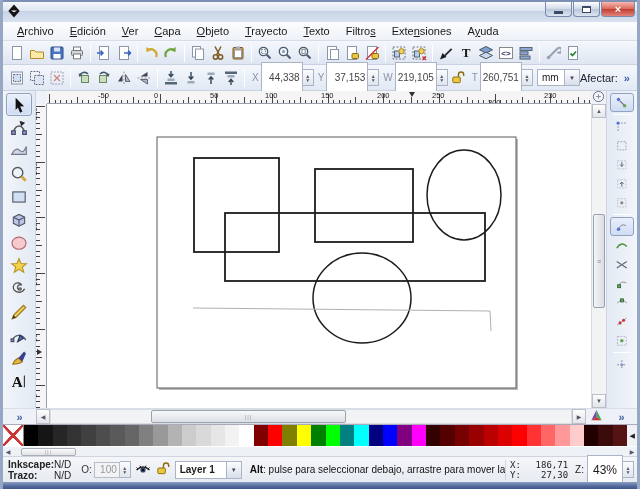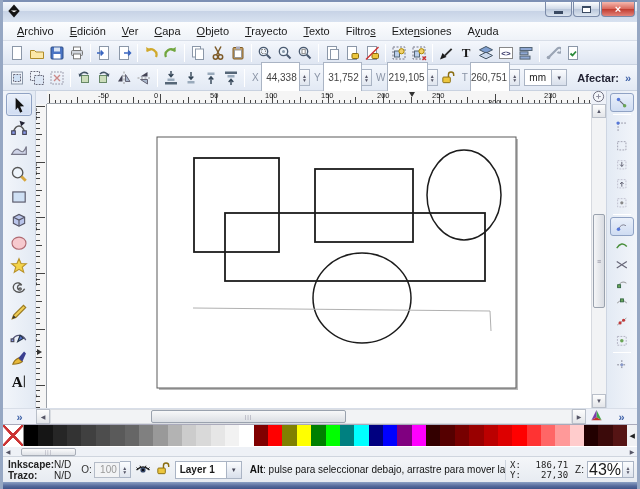--- a/index.html
+++ b/index.html
@@ -24,21 +24,21 @@
   .tbtn{width:20px;height:20px;display:flex;align-items:center;justify-content:center;flex:0 0 auto;}
   .tbtn svg{display:block;}
   .sep{width:1px;height:18px;background:#c2cbdb;border-right:1px solid #fff;margin:0 3px;flex:0 0 auto;}
   .fldlbl{color:#8a94a6;margin:0 2px 0 4px;font-size:10px;}
   .fldbox{width:42px;height:31px;border:1px solid #aab4c4;background:#fff;color:#444;font-size:10px;display:flex;align-items:center;justify-content:flex-end;padding-right:2px;}
   .spinner{width:11px;height:17px;border:1px solid #aab4c4;border-left:none;background:linear-gradient(#fbfcfe,#dfe5ee);display:flex;flex-direction:column;align-items:center;justify-content:center;color:#556;}
   .spinner span{font-size:5px;line-height:4px;}
   .unitdd{display:flex;margin-left:4px;}
   .unitdd .ubox{width:28px;height:17px;border:1px solid #aab4c4;background:#fff;display:flex;align-items:center;padding-left:4px;font-size:10px;}
   .ddbtn{width:15px;height:17px;border:1px solid #aab4c4;border-left:none;background:linear-gradient(#fbfcfe,#d8dfeb);display:flex;align-items:center;justify-content:center;font-size:6px;color:#445;}
-  .affect{font-weight:bold;color:#223;margin-left:10px;}
+  .affect{font-weight:normal;color:#223;}
   .chev{color:#3f62a8;font-weight:bold;margin:0 6px;font-size:11px;}
   
   .middle{flex:1 1 auto;display:flex;min-height:0;}
   .toolbox{width:33px;flex:0 0 33px;background:linear-gradient(90deg,#f2f5fa,#e3eaf4);display:flex;flex-direction:column;align-items:center;padding-top:2px;border-right:1px solid #cdd5e2;}
   .toolbtn{width:26px;height:23px;display:flex;align-items:center;justify-content:center;border:1px solid transparent;border-radius:3px;flex:0 0 auto;}
   .toolbtn.selected{border:1px solid #8fa2c4;background:linear-gradient(#eaf0fa,#cfdcf2);box-shadow:inset 0 0 2px #fff;}
   .centercol{flex:1 1 auto;display:flex;flex-direction:column;min-width:0;}
   .hruler-row{height:13px;flex:0 0 13px;display:flex;}
   .hruler{flex:1 1 auto;background:#f5f5f5;border-bottom:1px solid #9aa0a8;position:relative;overflow:hidden;margin-left:11px;}
   .hr-corner{width:15px;flex:0 0 15px;background:#eef1f8;display:flex;align-items:center;justify-content:center;}
@@ -89,21 +89,21 @@
   .oplbl{color:#333;margin-right:2px;}
   .opbox{width:26px;height:16px;border:1px solid #b5bcc8;background:#f2f3f5;color:#999;display:flex;align-items:center;justify-content:flex-end;padding-right:2px;}
   .sicon{width:18px;height:18px;display:flex;align-items:center;justify-content:center;margin-left:4px;}
   .layerdd{display:flex;margin-left:4px;}
   .layerbox{width:52px;height:18px;border:1px solid #aab4c4;background:#fff;display:flex;align-items:center;padding-left:4px;font-weight:bold;font-size:10px;}
   .statusmsg{flex:1 1 auto;min-width:0;overflow:hidden;white-space:nowrap;margin-left:8px;color:#111;}
   .coords{flex:0 0 auto;display:flex;flex-direction:column;line-height:10px;font-size:9px;font-family:"DejaVu Sans Mono",monospace;color:#222;padding:0 4px;border-left:1px solid #cfd5de;}
   .crow{display:flex;justify-content:space-between;width:58px;}
   .zoomb{display:flex;align-items:center;margin-right:3px;}
   .zlbl{margin:0 3px;color:#222;}
-  .zbox{width:36px;height:17px;border:1px solid #aab4c4;background:#fff;display:flex;align-items:center;justify-content:center;font-size:16px;}
+  .zbox{width:36px;height:29px;border:1px solid #aab4c4;background:#fff;display:flex;align-items:center;justify-content:center;font-size:12px;}
   .bottomstrip{height:7px;flex:0 0 7px;background:linear-gradient(#8ba0c4,#53689a 60%,#3f5488);}
 </style>
 </head>
 <body>
 
 <div class="window">
 
   <div class="titlebar">
     <span><svg width="14" height="14" viewBox="0 0 16 16">
           <path d="M8 0.5 L14.5 8 L8 15.5 L1.5 8 z" fill="#141414"></path>
@@ -383,21 +383,21 @@
         </svg>
       </span>
       <span class="sep"></span>
       <span class="fldlbl">X</span>
       <span class="fldbox">44,338</span>
       <span class="spinner">
         <span>▲</span>
         <span>▼</span>
       </span>
       <span class="fldlbl">Y</span>
-      <span class="fldbox">31,752</span>
+      <span class="fldbox">37,153</span>
       <span class="spinner">
         <span>▲</span>
         <span>▼</span>
       </span>
       <span class="fldlbl">W</span>
       <span class="fldbox">219,105</span>
       <span class="spinner">
         <span>▲</span>
         <span>▼</span>
       </span>

